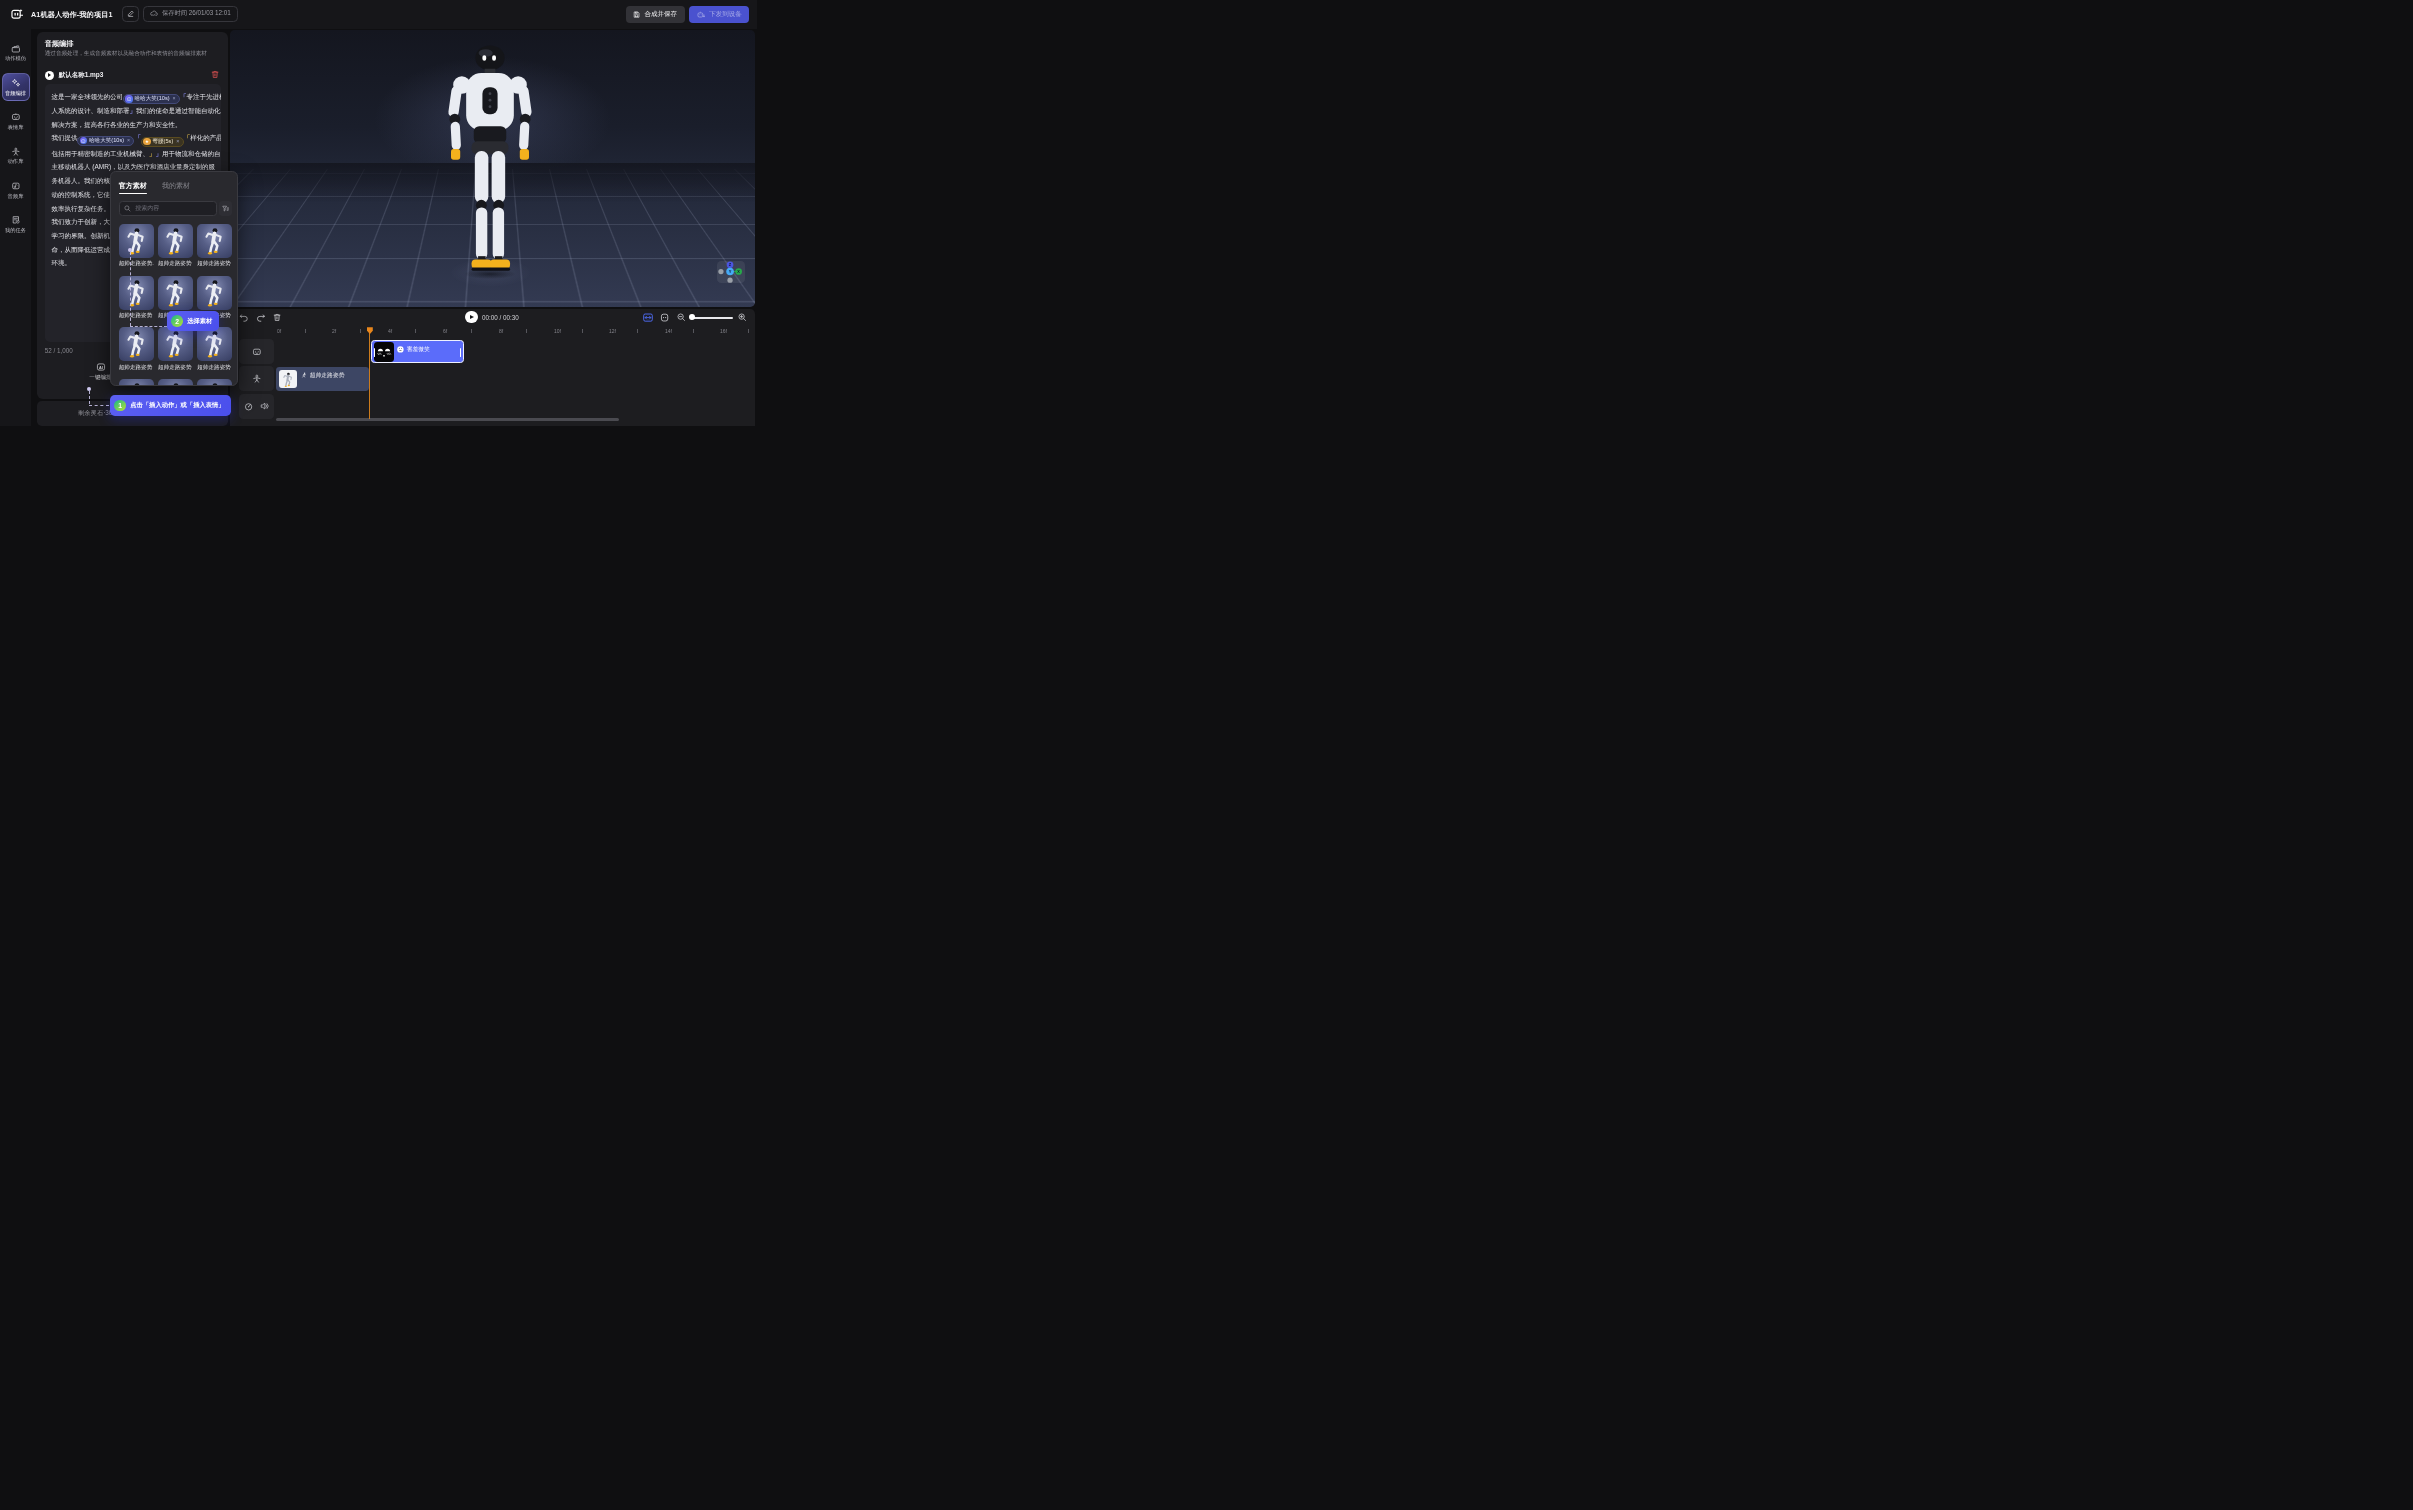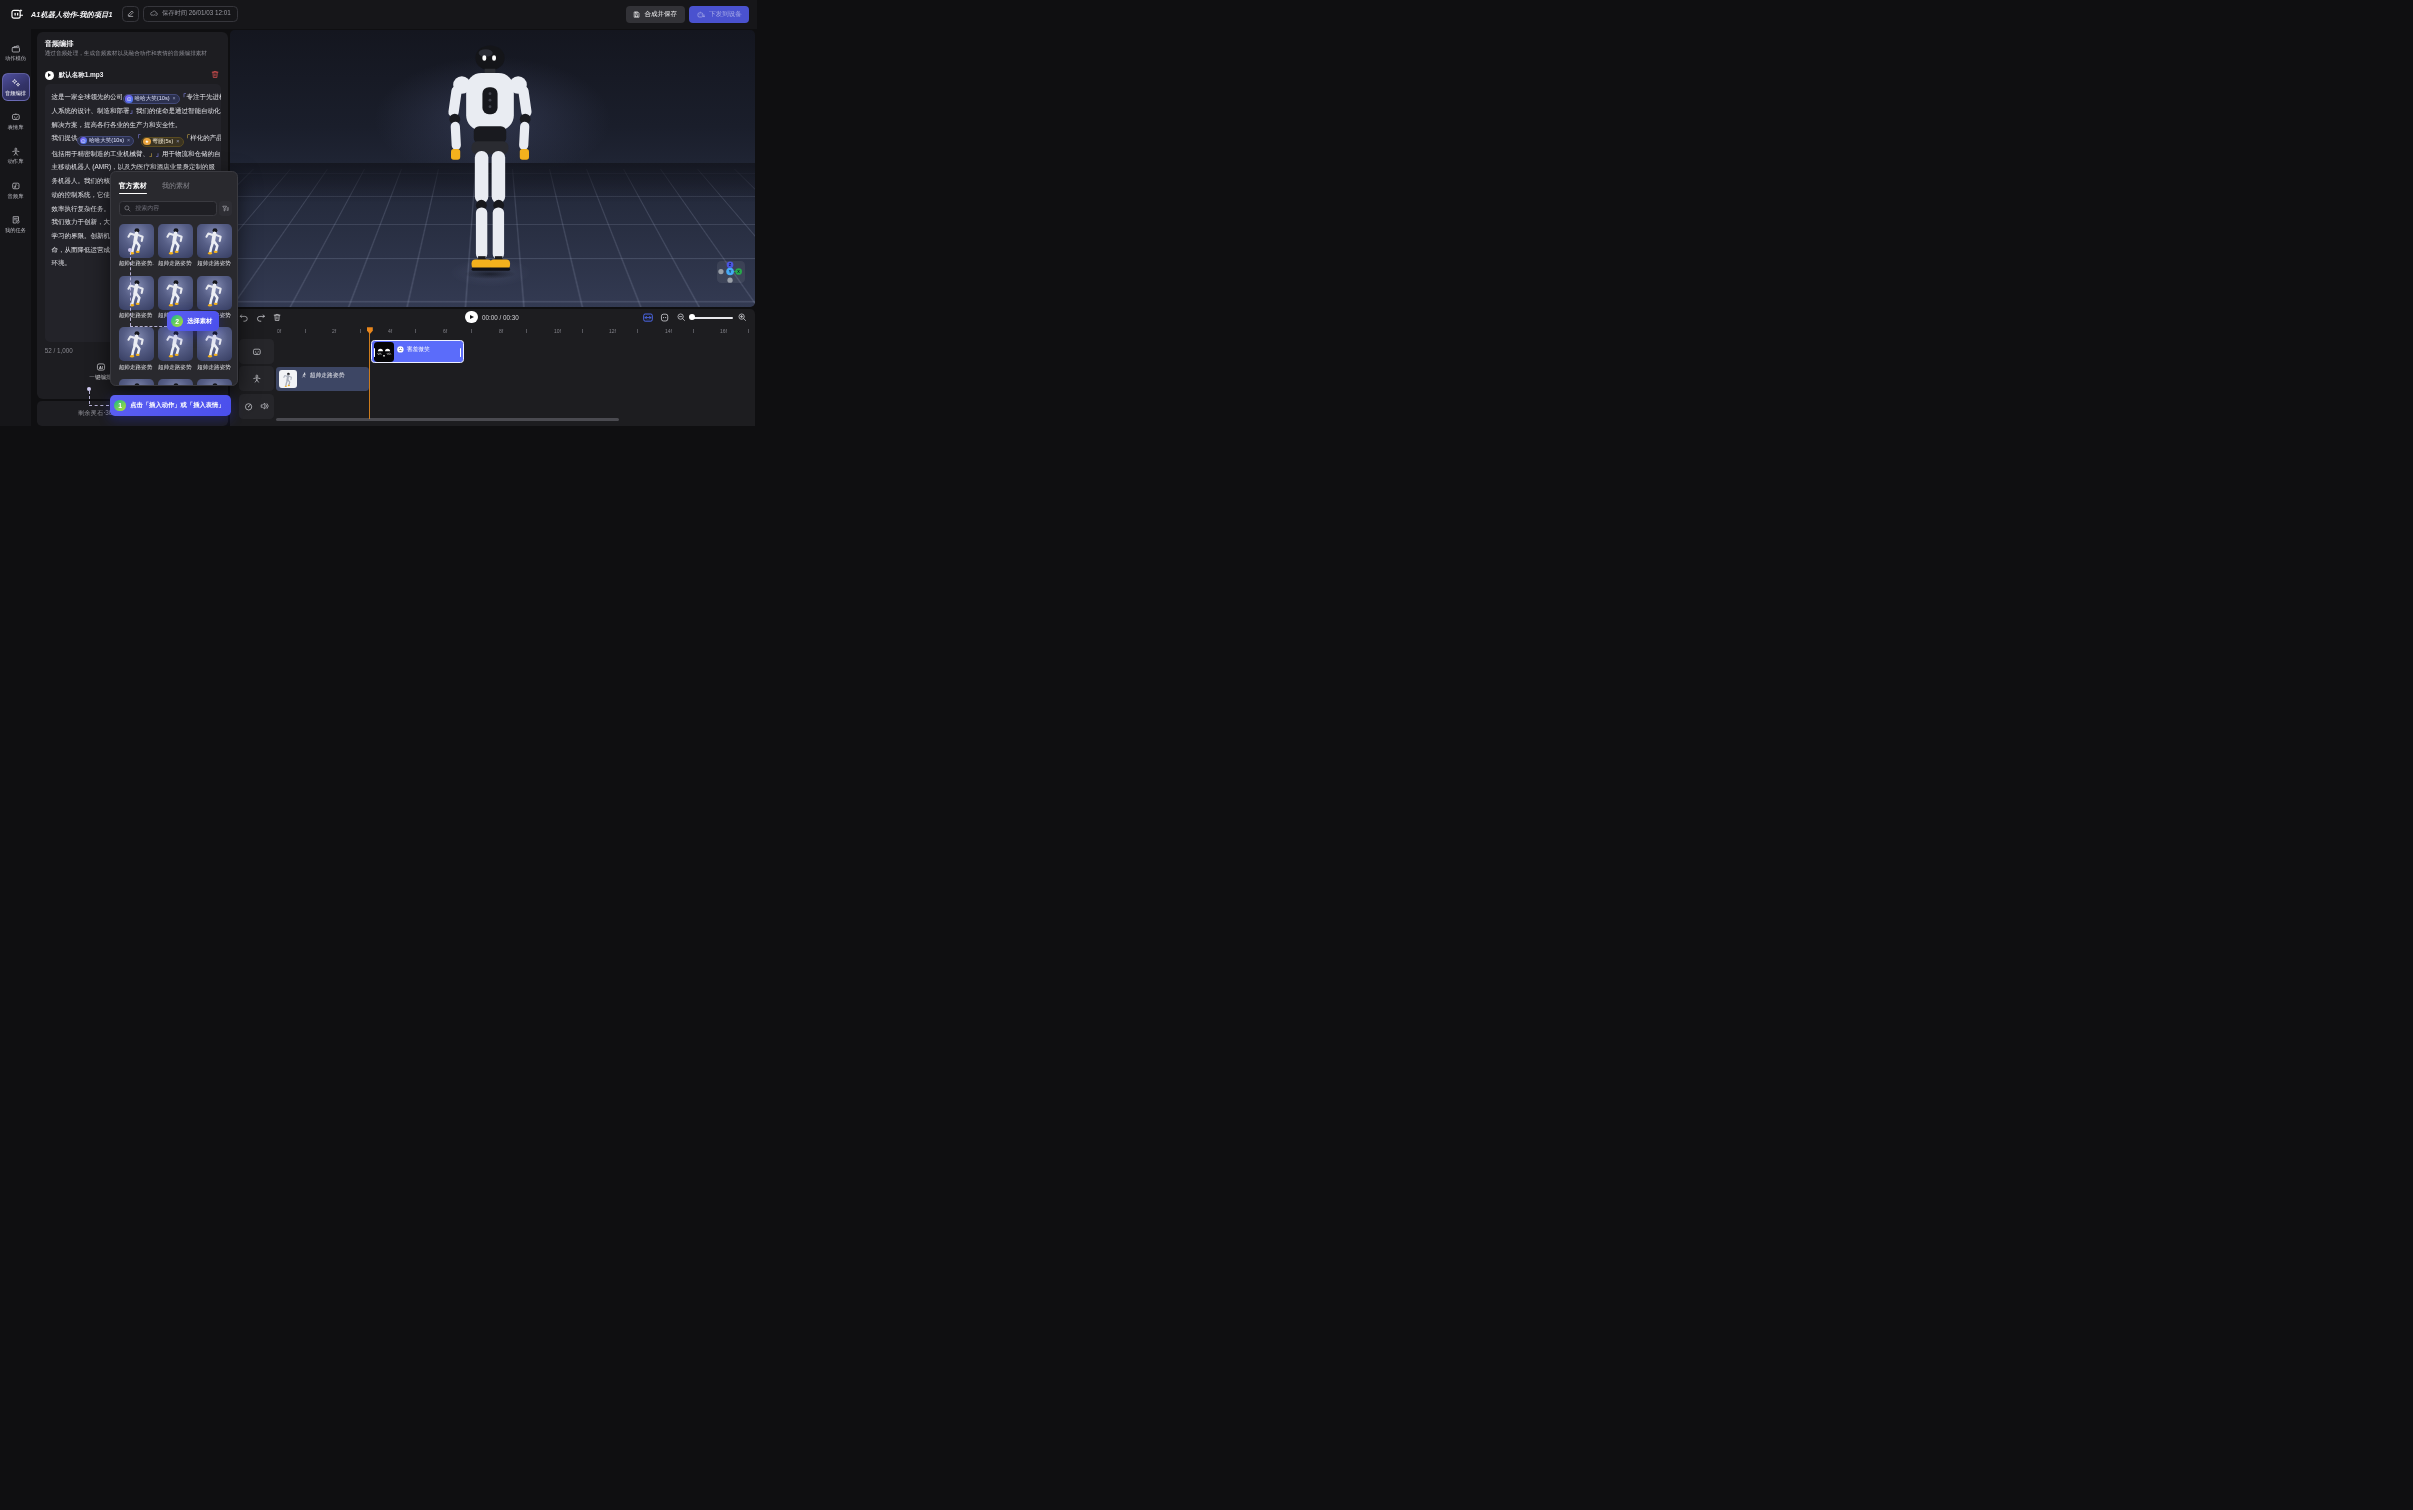--- a/index.html
+++ b/index.html
@@ -3,21 +3,21 @@
 <meta charset="utf-8">
 <style>
   * { box-sizing: border-box; margin: 0; padding: 0; }
   html,body { width:757px; height:426px; background:#0f0f11; overflow:hidden;
     font-family:"Liberation Sans","DejaVu Sans",sans-serif; }
   #stage { position:relative; width:757px; height:426px; background:#0f0f11; }
 
   
   #topbar { position:absolute; left:0; top:0; width:757px; height:28.5px; background:#161619; }
   #logo { position:absolute; left:10.6px; top:8.2px; width:12.6px; height:12.6px; }
-  #proj-title { position:absolute; left:31px; top:10px; font-size:7.2px; color:#f2f2f4; font-weight:bold; letter-spacing:0.1px;font-style:italic; }
+  #proj-title { position:absolute; left:31px; top:10px; font-size:7.2px; color:#f2f2f4; font-weight:bold; letter-spacing:0.1px; }
   .tb-pill { position:absolute; top:5.8px; height:16.4px; border:0.5px solid #36363c; border-radius:4.3px;
     display:flex; align-items:center; padding:0 5.8px; color:#9a9aa2; font-size:6.3px; gap:3.9px; background:transparent; }
   #edit-btn { left:122px; width:17.4px; justify-content:center; padding:0; }
   #save-pill { left:143px; }
   #topbar-right { position:absolute; right:7.7px; top:5.8px; display:flex; gap:4.8px; }
   .tb-btn { height:17px; border-radius:3.9px; display:flex; align-items:center; gap:3.9px; padding:0 7.7px;
     font-size:6.5px; cursor:pointer; border:none; }
   #btn-compose { background:#323237; color:#f0f0f2; }
   #btn-deploy { background:#4a52cf; color:rgba(255,255,255,.5); }
 

